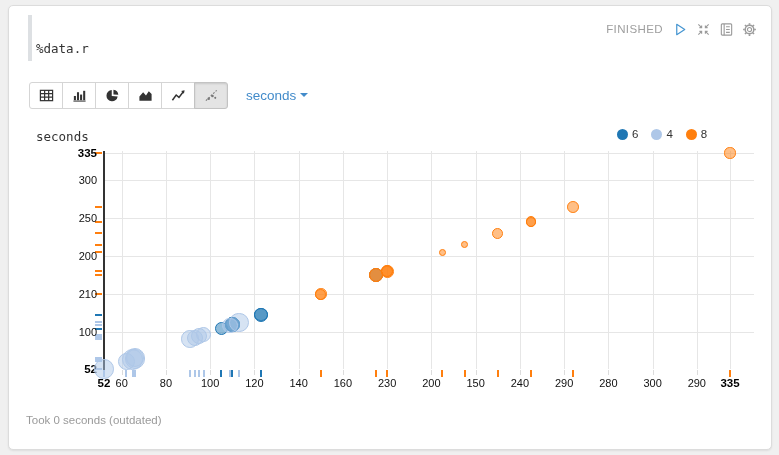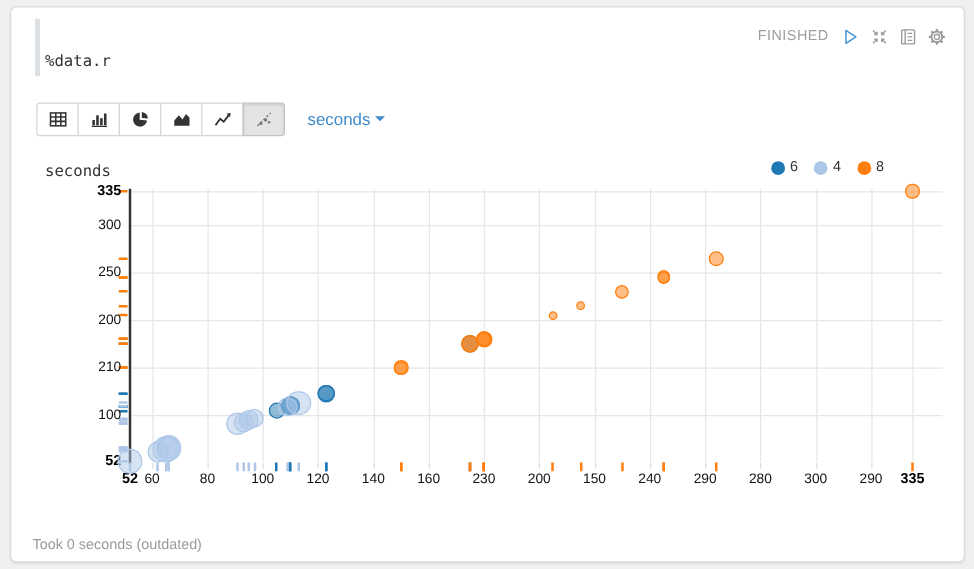--- a/index.html
+++ b/index.html
@@ -36,21 +36,21 @@
   .tick-label.bold{font-weight:bold;color:#000;font-size:11.5px;}
   .x-label{width:40px;text-align:center;}
   .y-label{width:68px;text-align:right;}
   .rug-x{position:absolute;width:2px;height:7px;}
   .rug-y{position:absolute;width:7px;height:2px;}
   .scatter-point{position:absolute;border-radius:50%;box-sizing:border-box;}
   .legend{position:absolute;left:608px;top:122px;display:flex;align-items:center;gap:13px;}
   .legend-item{display:flex;align-items:center;gap:4px;cursor:pointer;}
   .legend-dot{width:11px;height:11px;border-radius:50%;}
   .legend-label{font-size:11.5px;color:#333;}
-  .footer-text{position:absolute;left:17px;top:424px;font-size:11.5px;color:#9a9a9a;}
+  .footer-text{position:absolute;left:17px;top:408px;font-size:11.5px;color:#9a9a9a;}
 </style>
 </head>
 <body>
 
 <div id="card">
 
   <div class="code-block">
     <div class="code-gutter"></div>
     <div class="code-lines">
       <div>%data.r</div>

